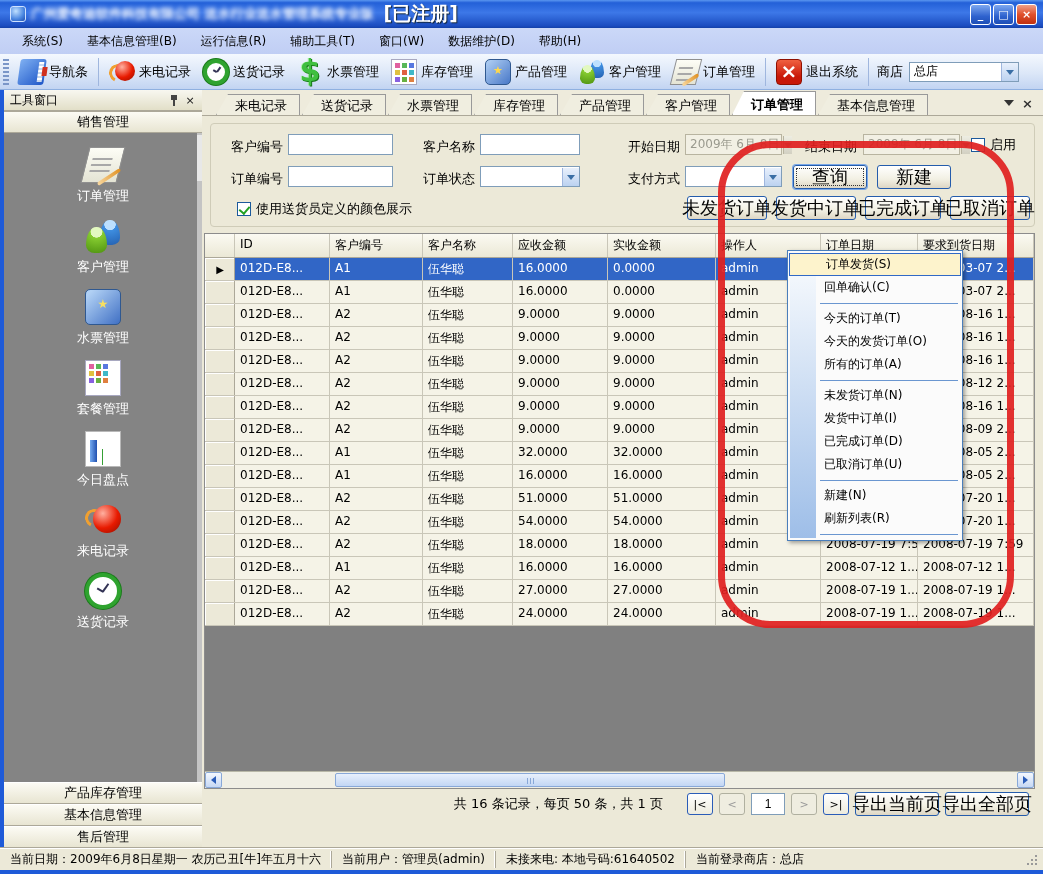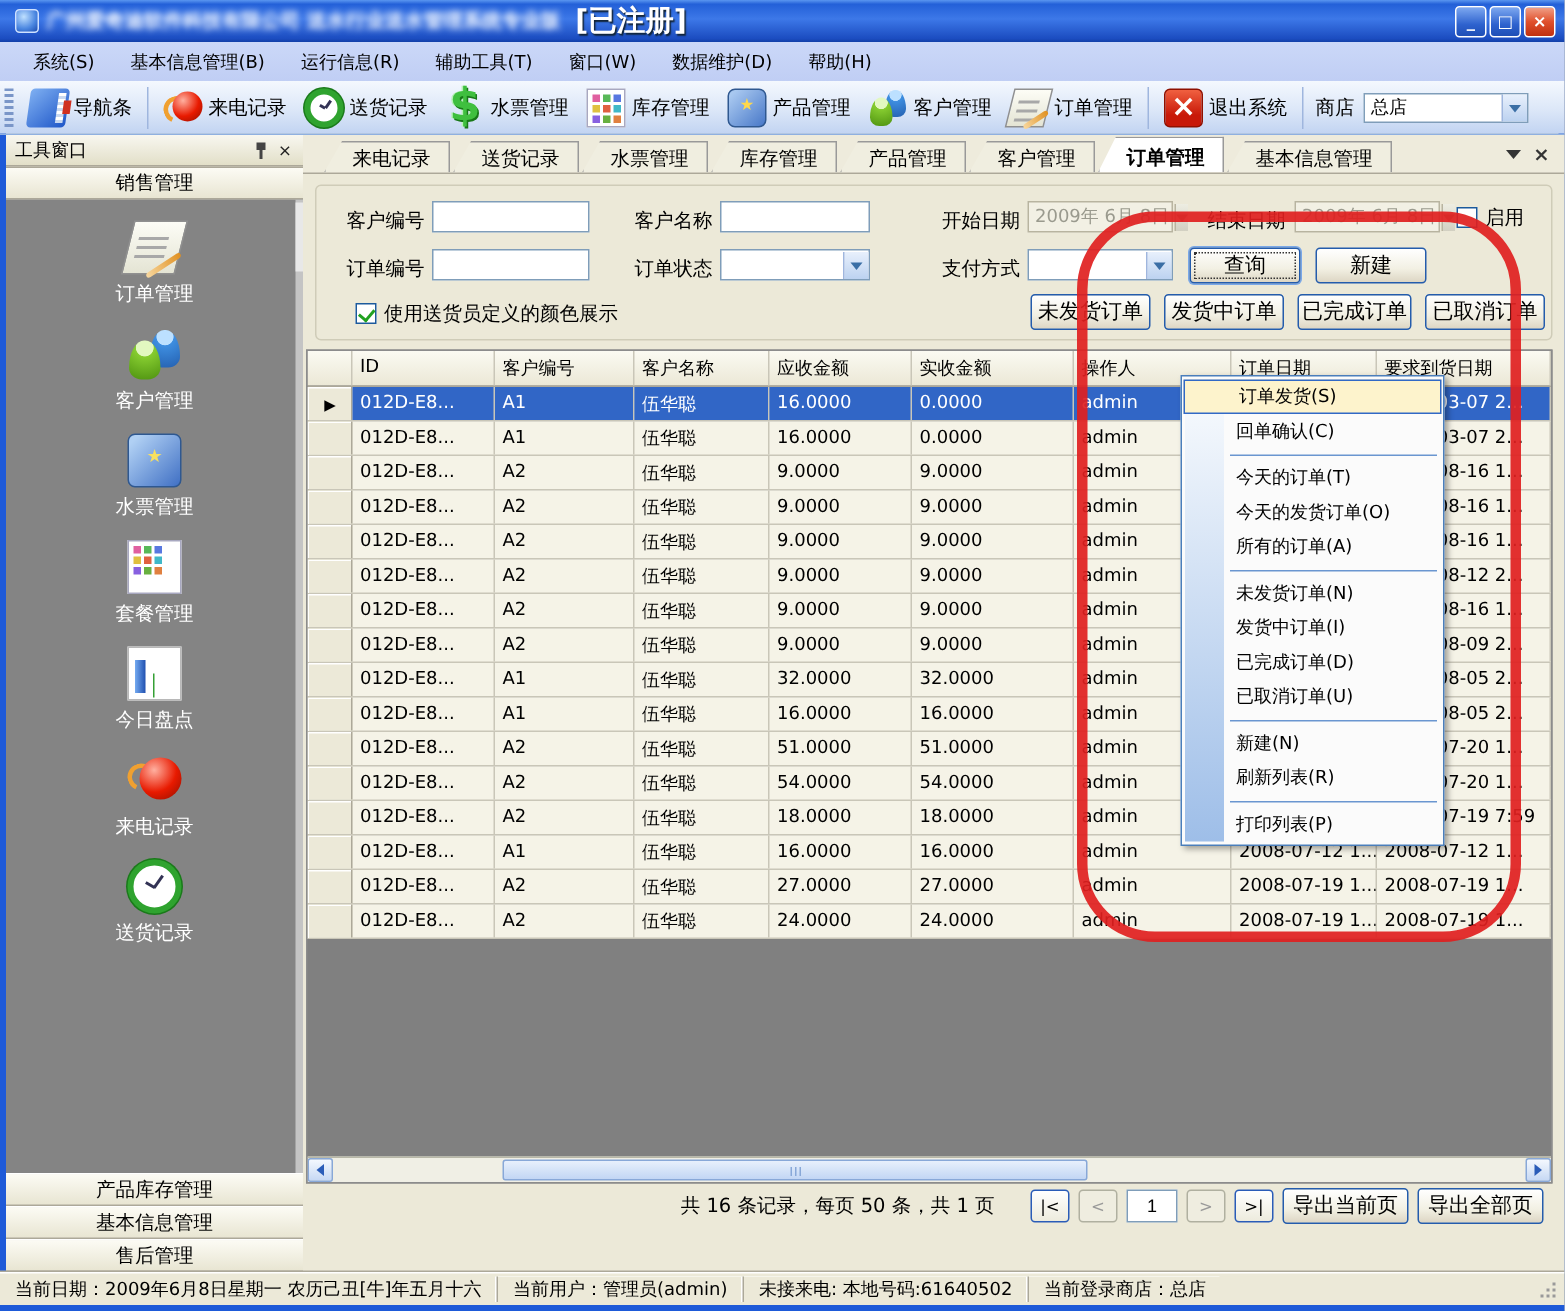--- a/index.html
+++ b/index.html
@@ -129,21 +129,21 @@
     border-radius:4px; background:#ECE9D8; }
   .flabel { position:absolute; font-size:13px; white-space:nowrap; }
   .finput { position:absolute; height:21px; background:#fff; border:1px solid #7F9DB9; }
   .fcombo { position:absolute; height:21px; }
   .fcombo .combo { width:100%; height:100%; }
   .datepick { position:absolute; height:21px; background:#F2F0E4; border:1px solid #B8B4A0; display:flex; align-items:center; }
   .datepick .dval { flex:1; color:#9A9A8E; padding:0 4px; font-size:12px; white-space:nowrap; }
   .datepick .cbtn { background:linear-gradient(180deg,#EDEDE2,#D2D0C2); border-left:1px solid #B8B4A0; }
   .datepick .cbtn::after { border-top-color:#9A9A8E; }
   .xpbtn { position:absolute; height:24px; background:linear-gradient(180deg,#FFFFFF,#F2F0E3 60%,#DDD6C4);
-    border:1px solid #245CAC; border-radius:3px; font-size:14px; display:flex; align-items:center; justify-content:center;
+    border:1px solid #245CAC; border-radius:3px; font-size:18px; display:flex; align-items:center; justify-content:center;
     white-space:nowrap; cursor:pointer; }
   .xpbtn.focused { box-shadow:0 0 0 1px #7AA8E8; outline:1px dotted #333; outline-offset:-4px; }
   .checkbox { width:14px; height:14px; background:#fff; border:1px solid #1C5A9C; display:inline-block; position:relative; flex:none; }
   .checkbox.checked::after { content:""; position:absolute; left:3px; top:1px; width:5px; height:8px;
     border:solid #21A121; border-width:0 2px 2px 0; transform:rotate(40deg); }
   .cbrow { position:absolute; display:flex; align-items:center; gap:5px; font-size:13px; }
 
   
   .tablewrap { margin:6px 8px 0 2px; height:556px; border:1px solid #8C8C8C; background:#808080;
     display:flex; flex-direction:column; overflow:hidden; }
@@ -678,17 +678,16 @@
       <div class="mi">所有的订单(A)</div>
       <div class="mi sep"></div>
       <div class="mi">未发货订单(N)</div>
       <div class="mi">发货中订单(I)</div>
       <div class="mi">已完成订单(D)</div>
       <div class="mi">已取消订单(U)</div>
       <div class="mi sep"></div>
       <div class="mi">新建(N)</div>
       <div class="mi">刷新列表(R)</div>
       <div class="mi sep"></div>
-      <div class="mi">打印列表(P)</div>
     </div>
 
   <div class="annotation"></div>
 </div>
 
 </body></html>

